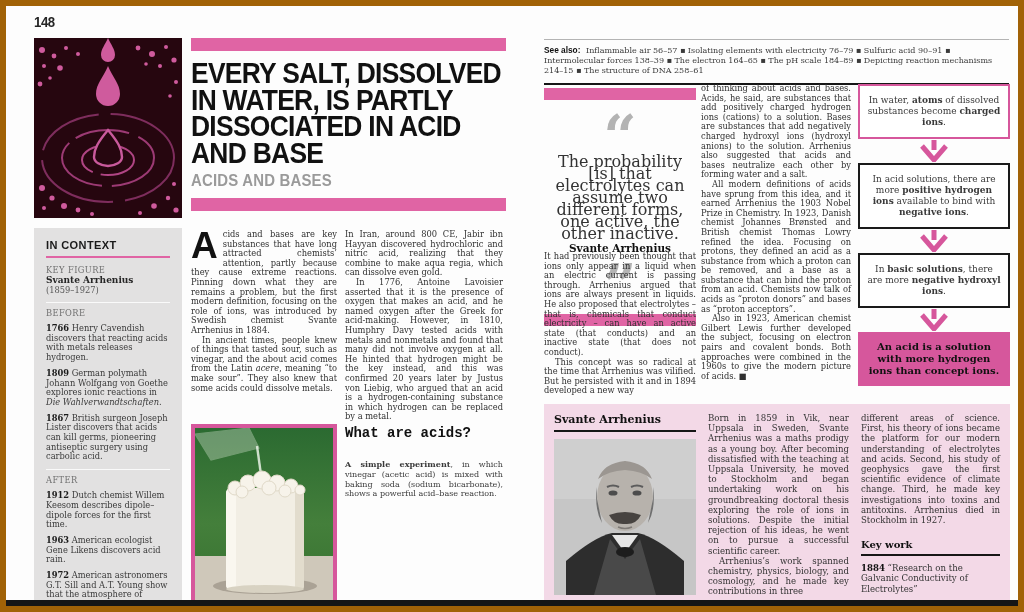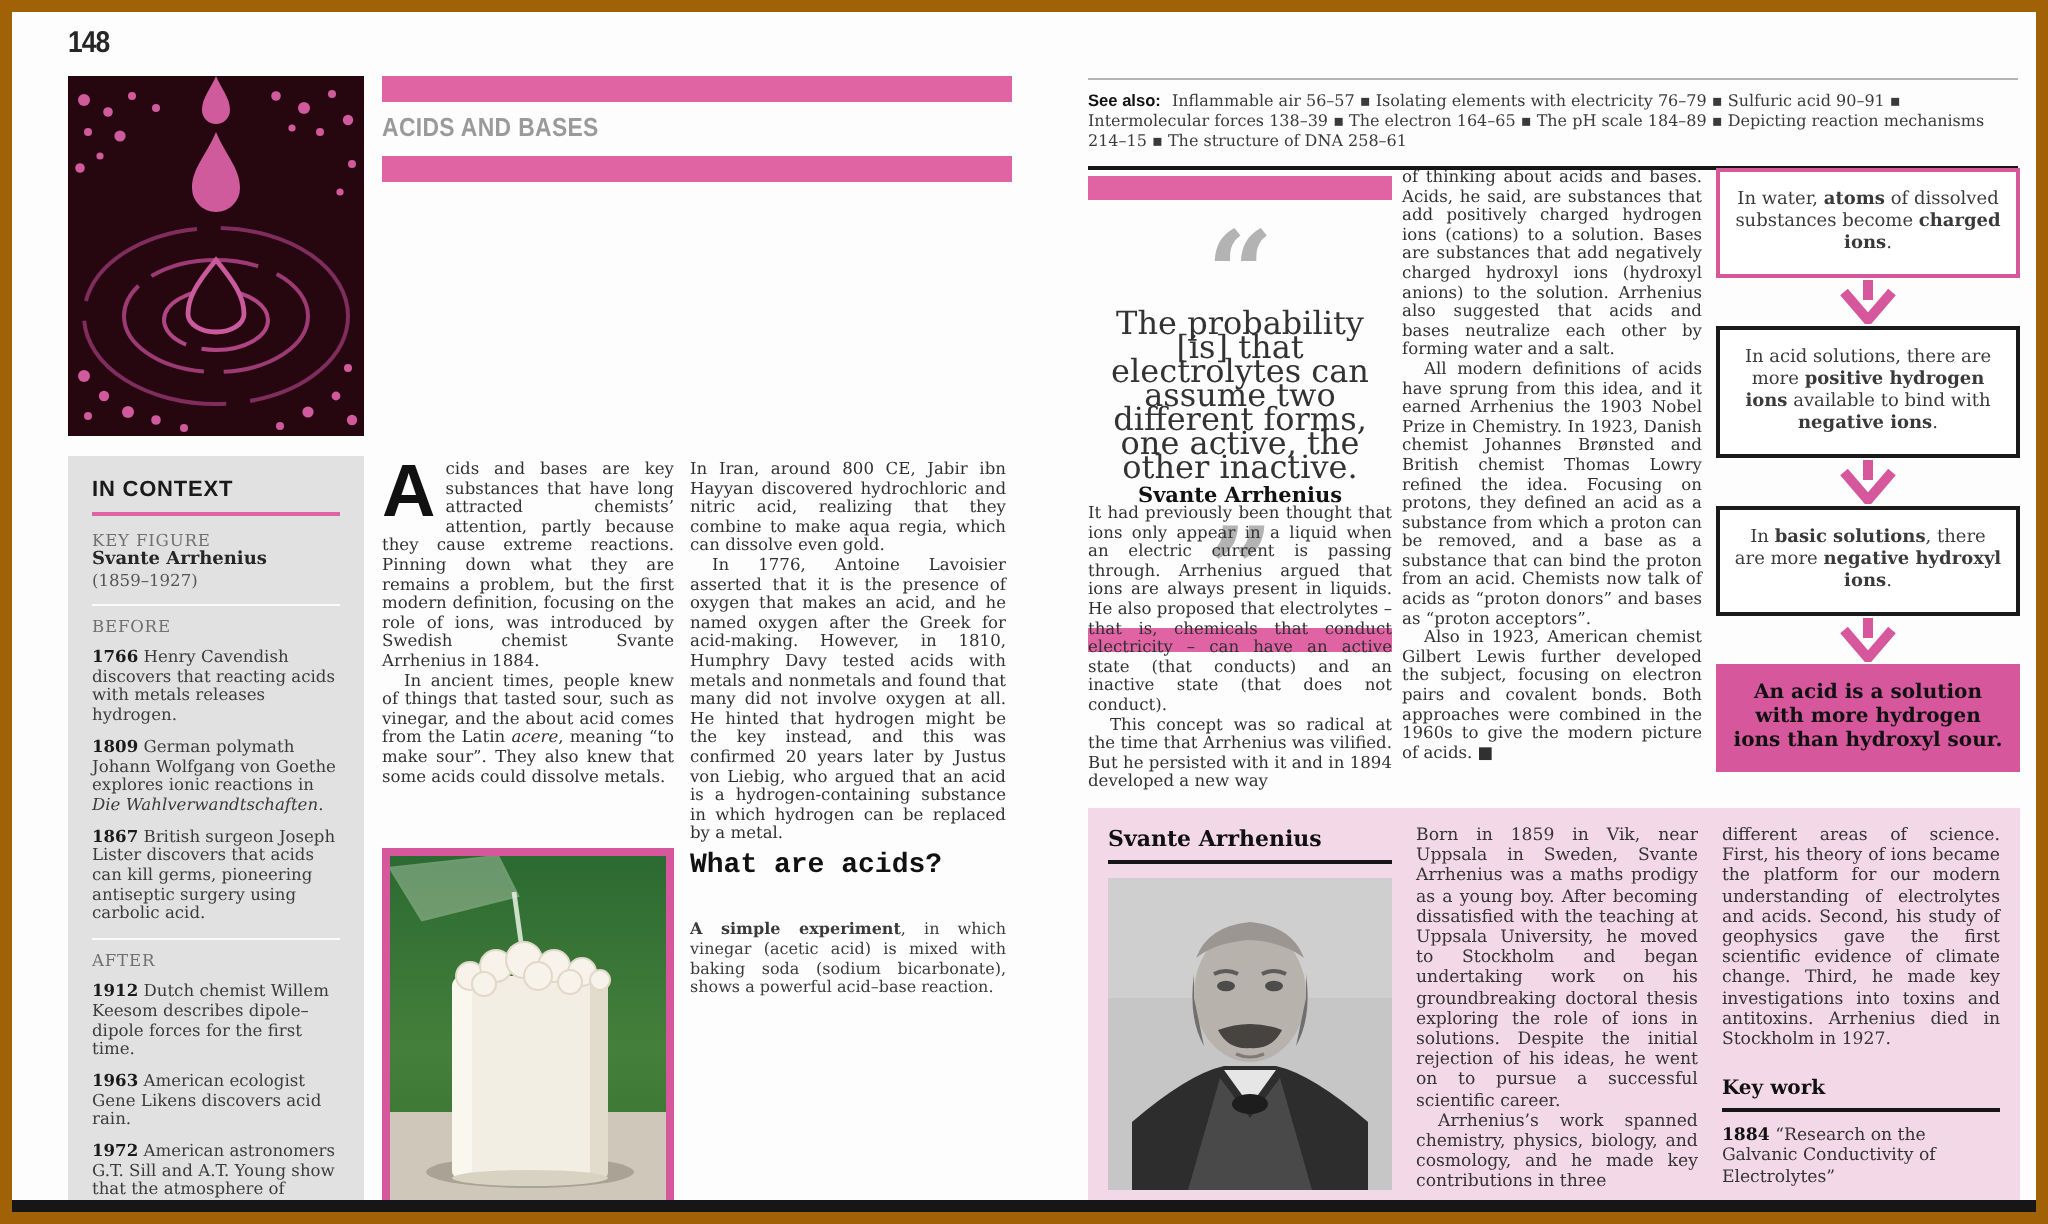--- a/index.html
+++ b/index.html
@@ -8,21 +8,21 @@
   .abs{position:absolute;}
   .sans{font-family:"Liberation Sans","DejaVu Sans",sans-serif;}
   .cond{transform:scaleX(0.88);transform-origin:left top;white-space:nowrap;}
   .condR{transform:scaleX(0.88);transform-origin:right top;white-space:nowrap;}
 
   .pageno{font-weight:bold;font-size:15px;letter-spacing:-0.5px;}
   .chapter{color:#9b9b9b;font-weight:bold;font-size:15px;letter-spacing:-0.2px;}
 
   .pinkbar{background:#e064a4;height:13px;width:100%;}
   .title{font-weight:bold;font-size:30px;line-height:26.5px;letter-spacing:-0.8px;color:#111;margin-top:9px;}
-  .subtitle{color:#9a9a9a;font-weight:bold;font-size:13px;letter-spacing:0.2px;margin-top:5px;}
+  .subtitle{color:#9a9a9a;font-weight:bold;font-size:17px;letter-spacing:0.2px;margin-top:5px;}
 
   .ctx{background:#e2e1e1;padding:11px 12px;box-sizing:border-box;overflow:hidden;}
   .ctx-head{font-size:11px;font-weight:bold;letter-spacing:0.4px;color:#1a1a1a;
             border-bottom:2px solid #e064a4;padding-bottom:5px;margin-bottom:7px;}
   .ctx-label{font-size:8.3px;color:#6f6f6f;letter-spacing:0.4px;margin-top:2px;}
   .ctx-name{font-size:9px;font-weight:bold;}
   .ctx-dates{font-size:8.3px;color:#555;}
   .ctx-item{font-size:8.3px;line-height:9.7px;color:#3a3a3a;margin-top:6px;}
   .ctx-item b{color:#1a1a1a;}
   .ctx-rule{border-top:1px solid #fafafa;margin:7px 0 5px 0;}
@@ -113,20 +113,26 @@
         <ellipse cx="74" cy="122" rx="26" ry="15" stroke="#b04584" stroke-width="2" stroke-dasharray="40 8 50 6"></ellipse>
       </g>
       <path d="M74 92 c-10 12 -14 19 -14 27 a14 9 0 0 0 28 0 c0 -8 -4 -15 -14 -27 Z" fill="#26060f" stroke="#c95a9c" stroke-width="2.4"></path>
       <path d="M74 28 C69 40 62 46 62 56 a12 12 0 0 0 24 0 C86 46 79 40 74 28 Z" fill="#cf5b9d"></path>
       <path d="M74 0 C71 7 67 11 67 17 a7 7 0 0 0 14 0 C81 11 77 7 74 0 Z" fill="#cf5b9d"></path>
     </svg>
   </div>
 
   <div class="abs" style="left:185px;top:32px;width:315px;">
     <div class="pinkbar"></div>
+    <div class="title sans">
+      <div class="cond">EVERY SALT, DISSOLVED</div>
+      <div class="cond">IN WATER, IS PARTLY</div>
+      <div class="cond">DISSOCIATED IN ACID</div>
+      <div class="cond">AND BASE</div>
+    </div>
     <div class="subtitle sans">
       <span class="cond" style="display:inline-block;">ACIDS AND BASES</span>
     </div>
     <div class="pinkbar" style="margin-top:7px;"></div>
   </div>
 
   <aside class="abs ctx" style="left:28px;top:222px;width:148px;height:378px;">
     <div class="ctx-head sans">IN CONTEXT</div>
     <div class="ctx-label">KEY FIGURE</div>
     <div class="ctx-name">Svante Arrhenius</div>
@@ -225,21 +231,21 @@
       <svg width="34" height="22" viewBox="0 0 34 22">
           <path d="M17 0 V10 M5 6 L17 20 L29 6" fill="none" stroke="#d6579c" stroke-width="5"></path>
         </svg>
     </div>
     <div class="fbox blackborder"><span>In </span><span style="font-weight: bold;">basic solutions</span><span>, there are more </span><span style="font-weight: bold;">negative hydroxyl ions</span><span>.</span></div>
     <div class="farrow">
       <svg width="34" height="22" viewBox="0 0 34 22">
           <path d="M17 0 V10 M5 6 L17 20 L29 6" fill="none" stroke="#d6579c" stroke-width="5"></path>
         </svg>
     </div>
-    <div class="fbox pinkfill"><span style="font-weight: bold;">An acid is a solution with more hydrogen ions than hydroxyl sour.</span></div>
+    <div class="fbox pinkfill"><span style="font-weight: bold;">An acid is a solution with more hydrogen ions than concept ions.</span></div>
   </div>
 
   <div class="abs bio" style="left:538px;top:398px;width:466px;height:203px;">
     <div style="display:flex;gap:12px;">
       <div style="width:146px;">
         <div class="bio-head">Svante Arrhenius</div>
         <svg width="142" height="156" viewBox="0 0 142 156">
           <rect width="142" height="156" fill="#c6c6c6"></rect>
           <rect width="142" height="60" fill="#cfcfcf"></rect>
           <path d="M12 156 L12 122 Q40 98 58 94 L84 94 Q102 98 130 122 L130 156 Z" fill="#2d2d2d"></path>

